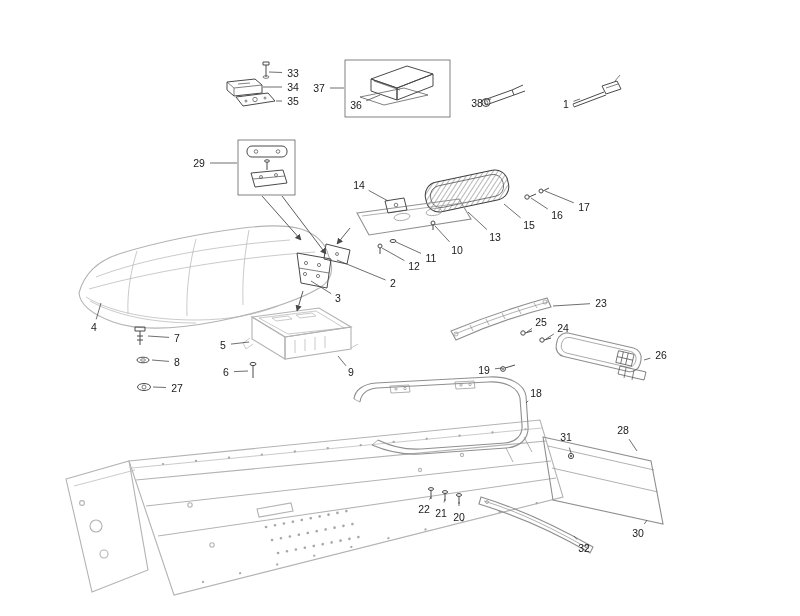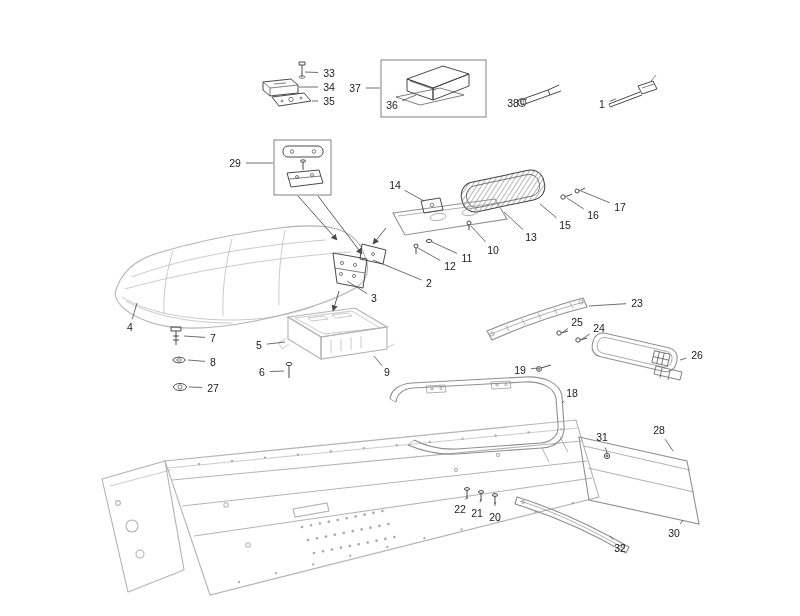--- a/index.html
+++ b/index.html
@@ -2,21 +2,21 @@
 <html><head>
 <meta charset="utf-8">
 <style>
   html,body{margin:0;padding:0;}
   body{
     width:800px;height:616px;
     background:var(--bg,#ffffff);
     font-family:"Liberation Sans", sans-serif;
     position:relative;overflow:hidden;
   }
-  #stage{position:absolute;inset:0;padding-left:36px;}
+  #stage{position:absolute;inset:0;}
   svg{display:block;width:800px;height:616px;}
   .lt{stroke:var(--lt,#b3b3b3);fill:none;stroke-width:1.1;}
   .md{stroke:var(--md,#8f8f8f);fill:none;stroke-width:1.1;}
   .dk{stroke:var(--dk,#4a4a4a);fill:none;stroke-width:1;}
   .thin{stroke-width:0.7;}
   .dots{stroke:#a8a8a8;stroke-width:2.6;stroke-linecap:round;fill:none;}
   .dots-sm{stroke:#a8a8a8;stroke-width:2.2;stroke-linecap:round;fill:none;}
   .leader{stroke:var(--leader,#4a4a4a);stroke-width:0.8;fill:none;}
   .arrow{stroke:var(--leader,#4a4a4a);stroke-width:0.9;fill:none;}
   .callout{font:10.5px "Liberation Sans", sans-serif;fill:var(--label,#1a1a1a);text-anchor:middle;}

